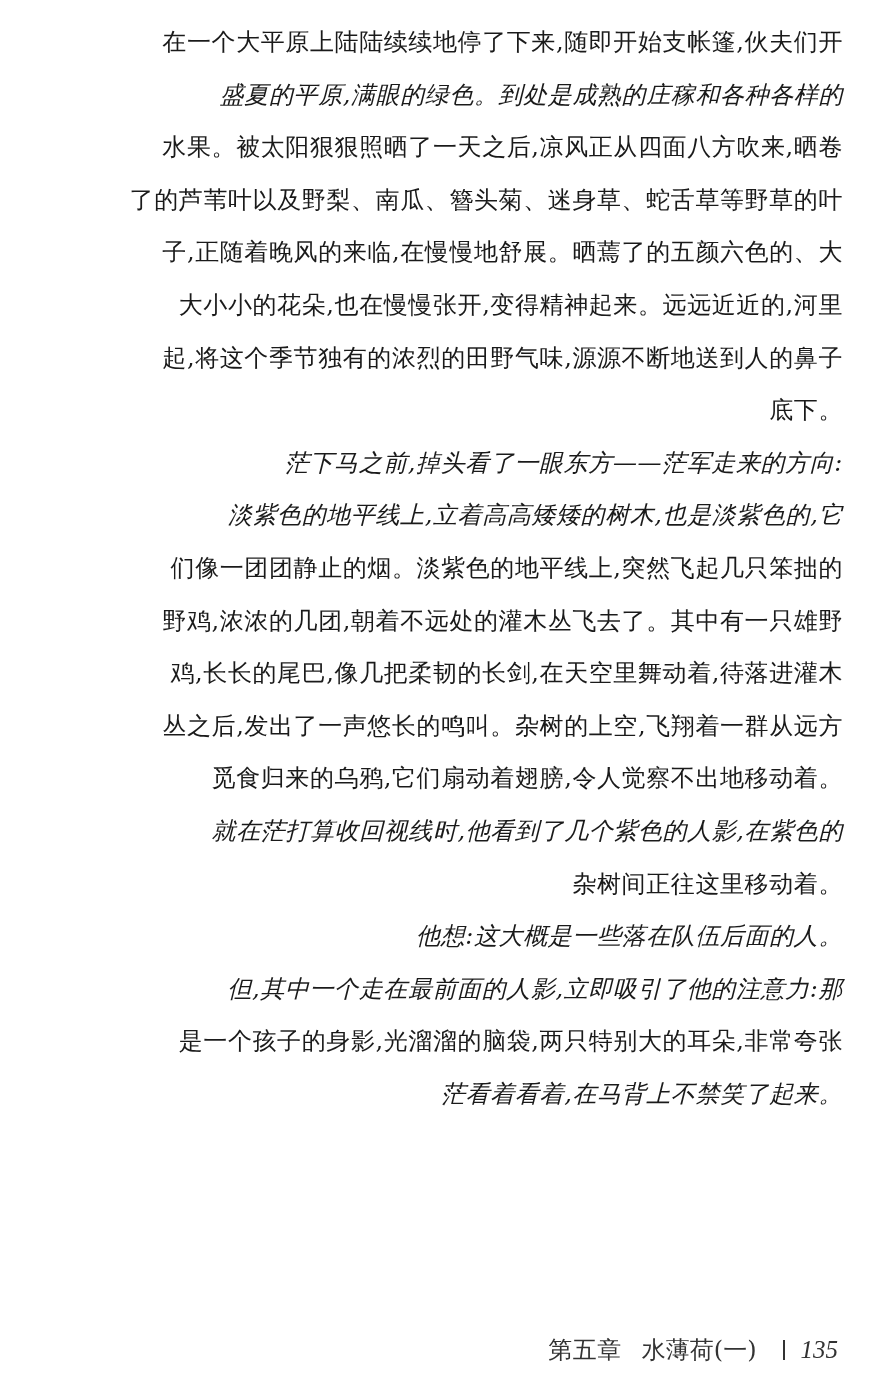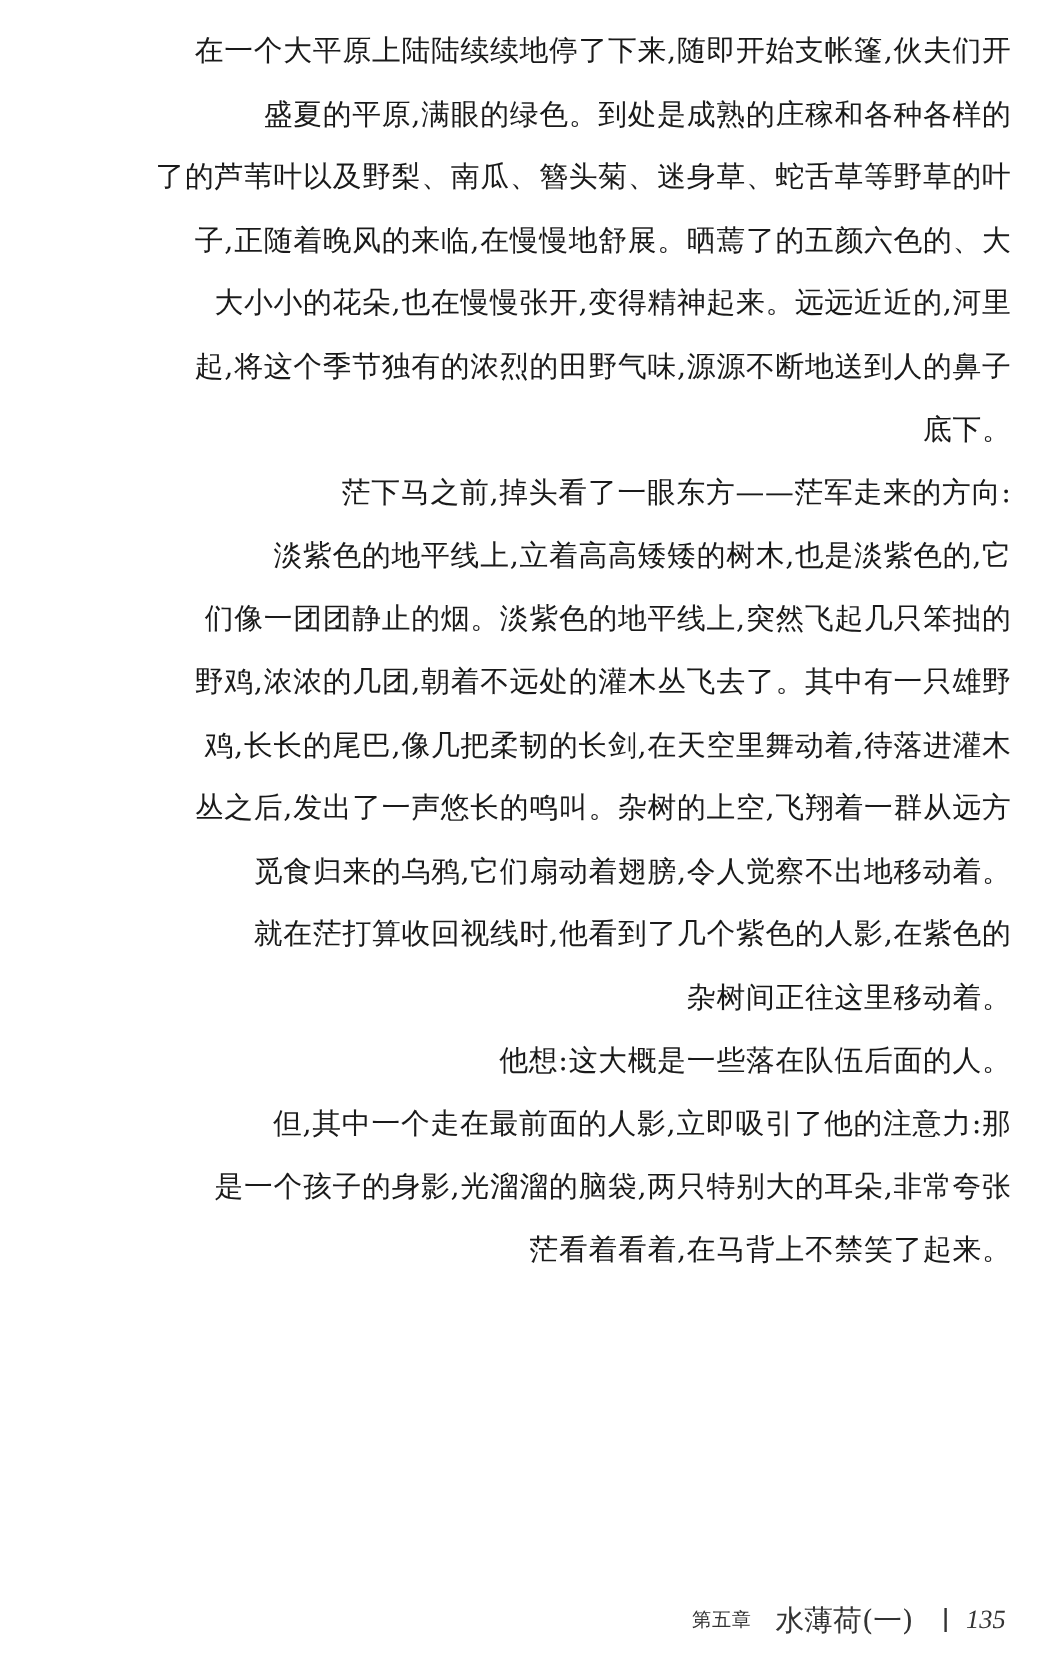--- a/index.html
+++ b/index.html
@@ -8,38 +8,39 @@
     position: absolute; left: 27px; top: 16px; width: 816px;
     font-family: "DejaVu Serif", "Liberation Serif", serif;
     color: #1a1a1a;
   }
   .line {
     height: 52.6px; line-height: 52.6px;
     font-size: 24px; white-space: nowrap;
     letter-spacing: 0.6px;
     text-align: right;
   }
-  .indent { padding-left: 58px; }
+  .indent { padding-left: 58px; font-style: italic; }
   .footer {
     position: absolute; top: 1330px; right: 34px; height: 40px;
     display: flex; align-items: center;
     font-family: "DejaVu Serif", "Liberation Serif", serif;
     color: #333;
   }
-  .footer .chapter { font-size: 16px; letter-spacing: 0.5px; }
+  .footer .chapter { font-size: 24px; letter-spacing: 0.5px; }
   .footer .title { font-size: 24px; margin-left: 20px; }
   .footer .sep { width: 2px; height: 20px; background: #333; margin: 0 16px 0 26px; }
-  .footer .pageno { font-family: "Liberation Serif", serif; font-style: italic; font-size: 22px; }
+  .footer .pageno { font-family: "Liberation Serif", serif; font-style: italic; font-size: 25px; }
 </style>
 </head>
 <body>
 
 <div class="page">
   <div class="line">在一个大平原上陆陆续续地停了下来,随即开始支帐篷,伙夫们开</div>
   <div class="line indent">盛夏的平原,满眼的绿色。到处是成熟的庄稼和各种各样的</div>
+  <div class="line">水果。被太阳狠狠照晒了一天之后,凉风正从四面八方吹来,晒卷</div>
   <div class="line">了的芦苇叶以及野梨、南瓜、簪头菊、迷身草、蛇舌草等野草的叶</div>
   <div class="line">子,正随着晚风的来临,在慢慢地舒展。晒蔫了的五颜六色的、大</div>
   <div class="line">大小小的花朵,也在慢慢张开,变得精神起来。远远近近的,河里</div>
   <div class="line">起,将这个季节独有的浓烈的田野气味,源源不断地送到人的鼻子</div>
   <div class="line">底下。</div>
   <div class="line indent">茫下马之前,掉头看了一眼东方——茫军走来的方向:</div>
   <div class="line indent">淡紫色的地平线上,立着高高矮矮的树木,也是淡紫色的,它</div>
   <div class="line">们像一团团静止的烟。淡紫色的地平线上,突然飞起几只笨拙的</div>
   <div class="line">野鸡,浓浓的几团,朝着不远处的灌木丛飞去了。其中有一只雄野</div>
   <div class="line">鸡,长长的尾巴,像几把柔韧的长剑,在天空里舞动着,待落进灌木</div>

